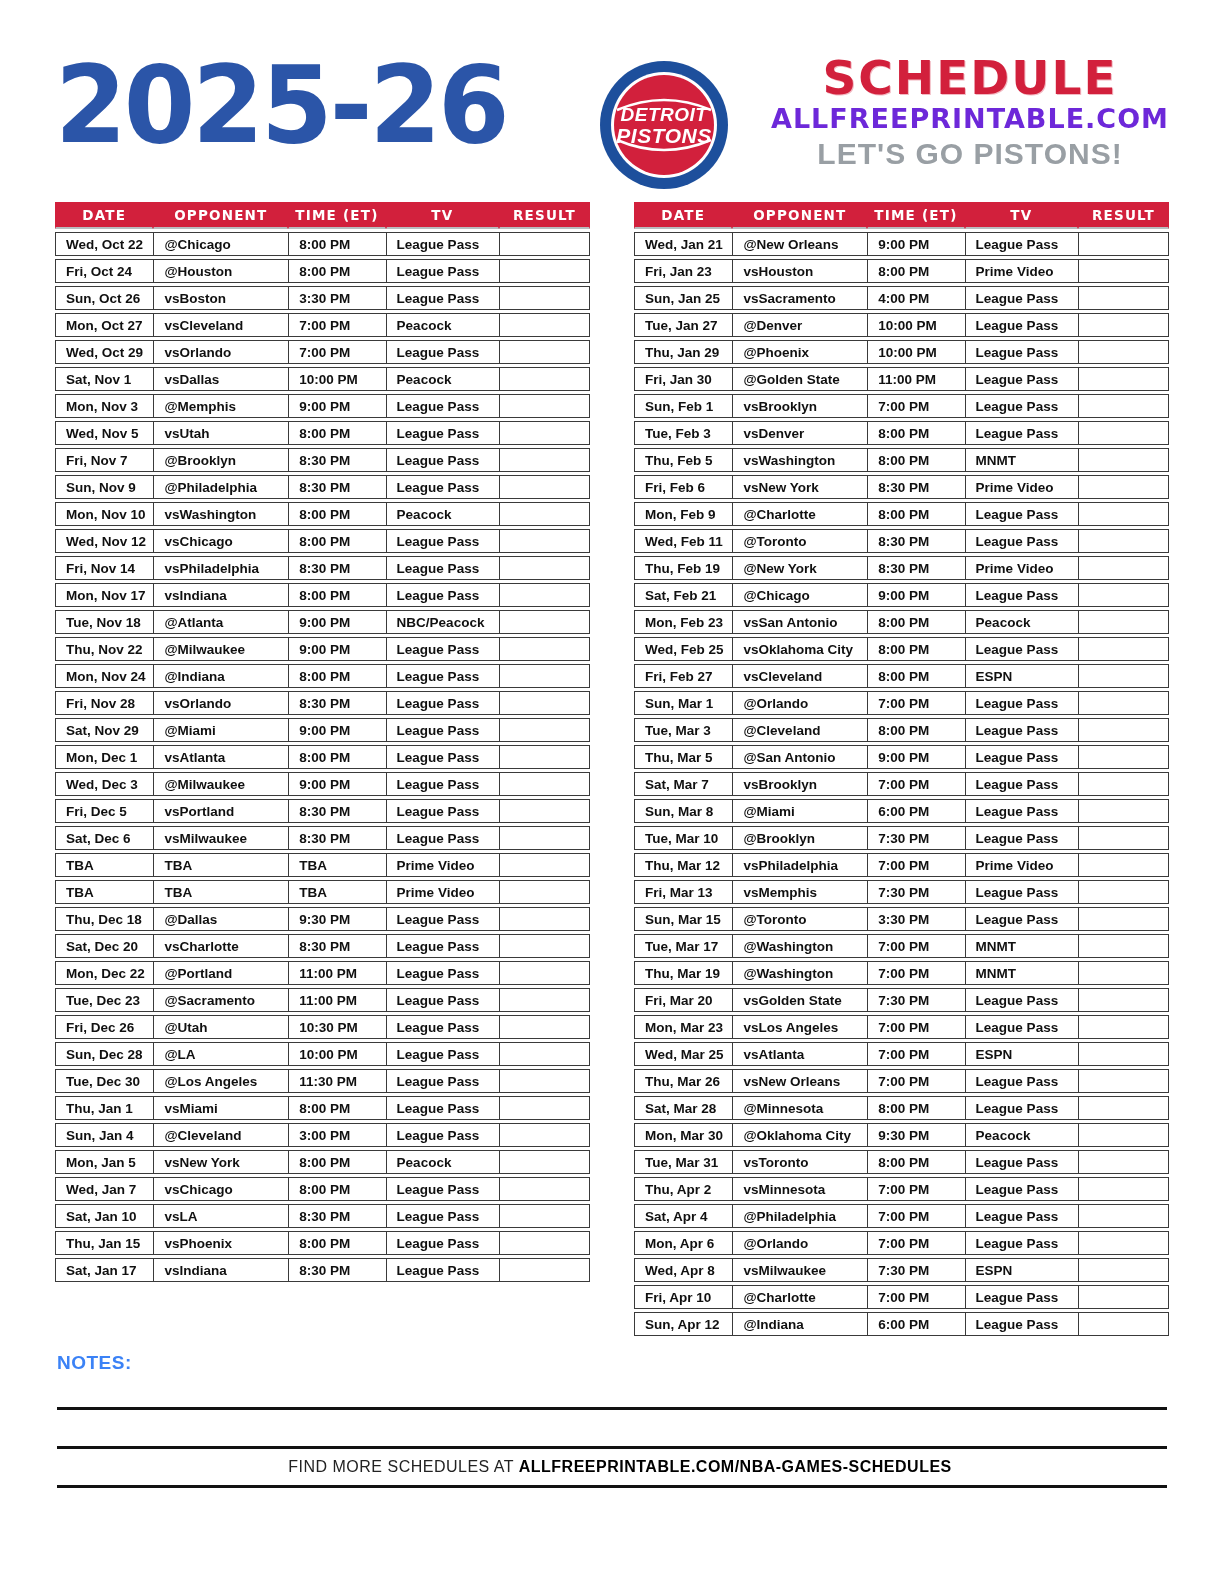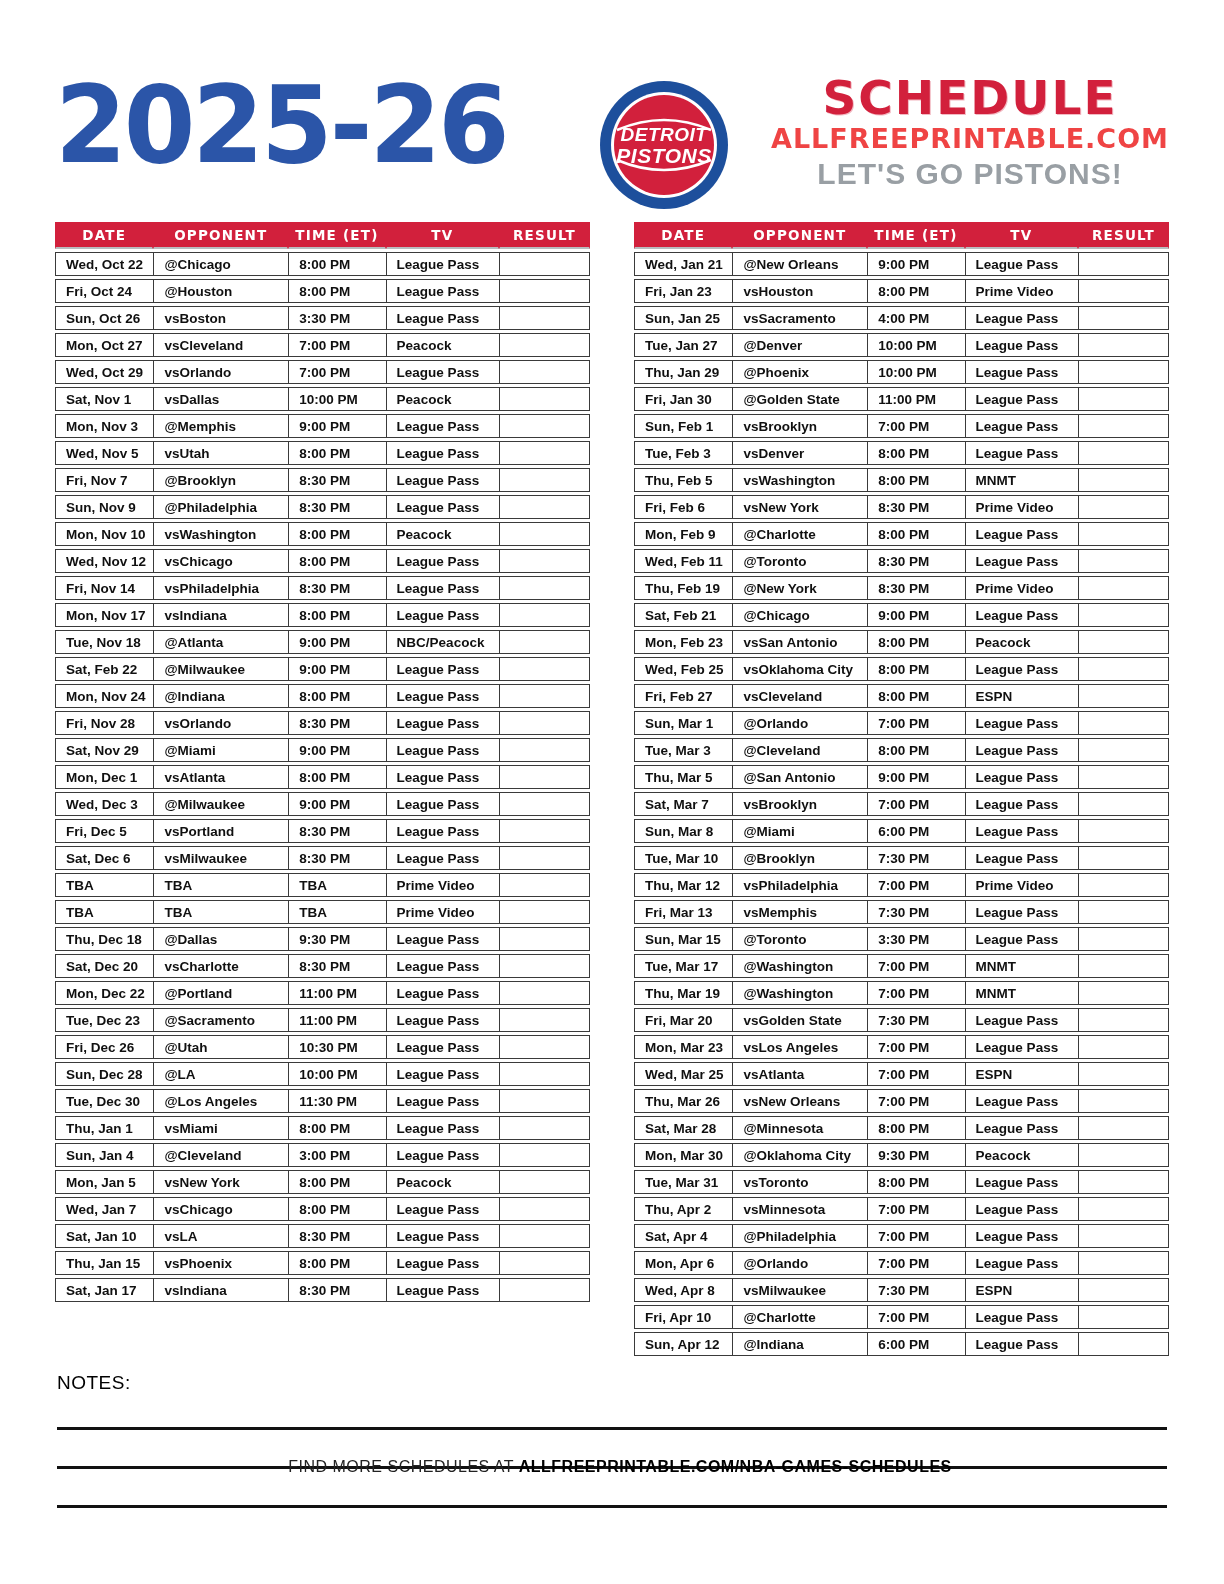--- a/index.html
+++ b/index.html
@@ -3,21 +3,21 @@
 <meta charset="utf-8">
 <style>
   * { margin: 0; padding: 0; box-sizing: border-box; }
   html, body { background: #ffffff; }
   body {
     width: 1224px; height: 1584px;
     font-family: "Liberation Sans", sans-serif;
     position: relative;
     color: #111;
   }
-  .page { padding: 58px 55px 0 55px; }
+  .page { padding: 38px 55px 0 55px; }
 
   
   .header {
     display: flex; align-items: flex-start; justify-content: space-between;
     height: 158px; margin-bottom: 6px;
   }
   .season {
     font-size: 103px; font-weight: 800; letter-spacing: -3px;
     color: var(--brand-blue, #2b55a8);
     line-height: 0.95; padding-top: 18px;
@@ -27,21 +27,21 @@
   .logo-wrap { width: 130px; height: 130px; margin-top: 22px; margin-left: 50px; }
   .title-block { text-align: center; padding-top: 16px; min-width: 310px; }
   .title-schedule {
     font-size: 47px; font-weight: 800; letter-spacing: 2px; line-height: 1.0;
     color: var(--accent-red, #d2203c);
     text-shadow: 1px 1px 0 #f2b9c2;
     font-family: "DejaVu Sans", "Liberation Sans", sans-serif;
   }
   .title-site {
     font-size: 27px; font-weight: 800; letter-spacing: 1px; line-height: 1.15;
-    color: #ef4444; margin-top: 2px;
+    color: #6d28d9; margin-top: 2px;
     font-family: "DejaVu Sans", "Liberation Sans", sans-serif;
   }
   .title-tagline {
     font-size: 30px; font-weight: 700; letter-spacing: 1px; line-height: 1.1;
     color: #999fa4; margin-top: 3px;
     font-family: Liberation Sans, sans-serif;
   }
 
   
   .tables { display: flex; gap: 44px; }
@@ -72,22 +72,22 @@
     font-size: 13.5px; font-weight: 700; color: #101010;
     height: 15px; line-height: 15px; padding: 3.5px 2px 3.5px 10px;
     overflow: hidden; white-space: nowrap;
   }
   td:last-child { border-right: 1px solid #3a3a3a; }
   td + td { border-left: 1px solid #3a3a3a; }
   tr { }
 
   
   .notes-label {
-    font-size: 19px; font-weight: 400; letter-spacing: 0.5px;
-    margin: 13px 0 0 2px; color: #000000;
+    font-size: 19px; font-weight: 700; letter-spacing: 0.5px;
+    margin: 13px 0 0 2px; color: #3b82f6;
   }
   .note-line {
     height: 0; border-top: 3px solid #111;
     margin-left: 2px; margin-right: 2px;
   }
   .note-line.l1 { margin-top: 33px; }
   .note-line.l2 { margin-top: 36px; }
   .note-line.l3 { margin-top: 36px; }
 
   
@@ -265,21 +265,21 @@
 
     <tr>
       <td>Tue, Nov 18</td>
       <td>@Atlanta</td>
       <td>9:00 PM</td>
       <td>NBC/Peacock</td>
       <td></td>
     </tr>
 
     <tr>
-      <td>Sat, Feb 22</td>
+      <td>Thu, Nov 22</td>
       <td>@Milwaukee</td>
       <td>9:00 PM</td>
       <td>League Pass</td>
       <td></td>
     </tr>
 
     <tr>
       <td>Mon, Nov 24</td>
       <td>@Indiana</td>
       <td>8:00 PM</td>

